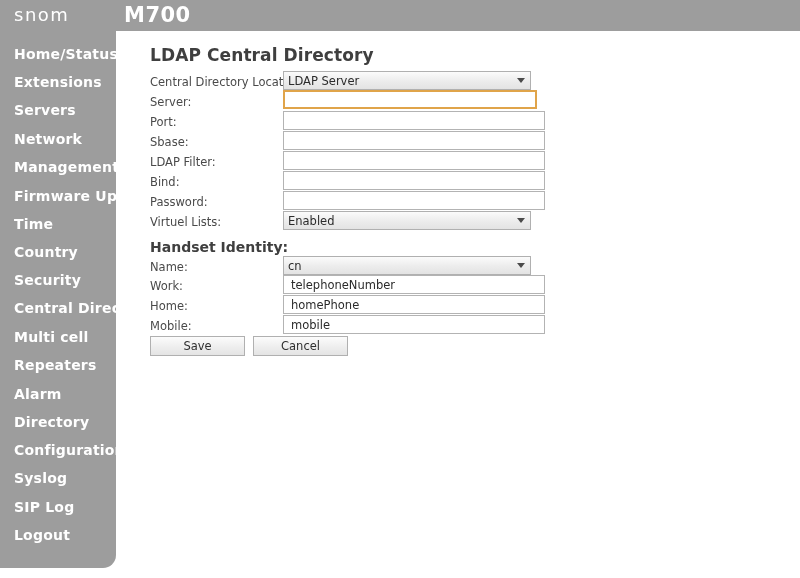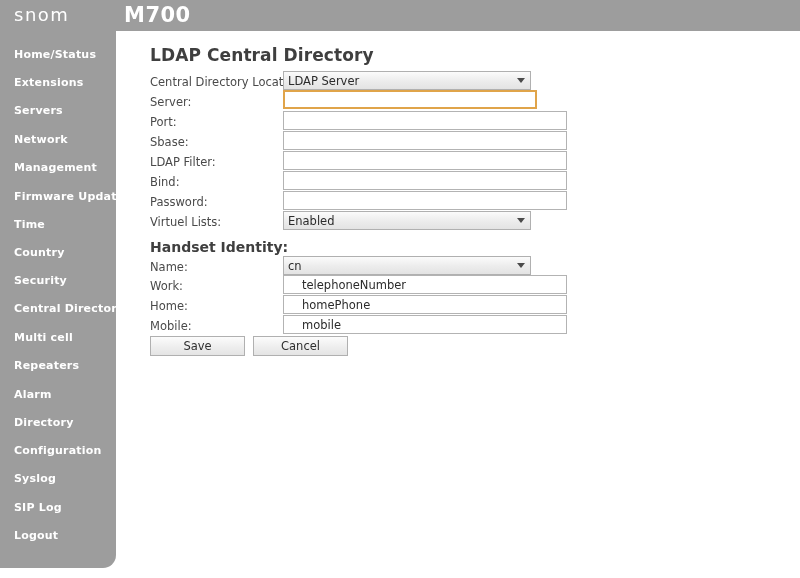--- a/index.html
+++ b/index.html
@@ -59,21 +59,21 @@
     left: 0;
     top: 31px;
     width: 116px;
     height: 537px;
     background: #9d9d9d;
     border-bottom-right-radius: 13px;
   }
   .nav-item {
     position: absolute;
     left: 14px;
-    font-size: 11px;
+    font-size: 14px;
     font-weight: bold;
     color: #ffffff;
     letter-spacing: 0.2px;
     white-space: nowrap;
     cursor: pointer;
     line-height: 13px;
   }
 
   
   .content {
@@ -116,21 +116,21 @@
 
   .field {
     position: absolute;
     left: 147px;
     width: 246px;
     height: 15px;
     box-sizing: content-box;
     font-family: "DejaVu Sans", "Liberation Sans", sans-serif;
     font-size: 11.5px;
     color: #2b2b2b;
-    padding: 1px 18px;
+    padding: 1px 7px;
     border: 1px solid #b3b3b3;
     background: #ffffff;
     border-radius: 0;
     outline: none;
   }
   .field.focused {
     border: 2px solid #e0a44a;
     padding: 0px 2px;
     height: 15px;
   }

